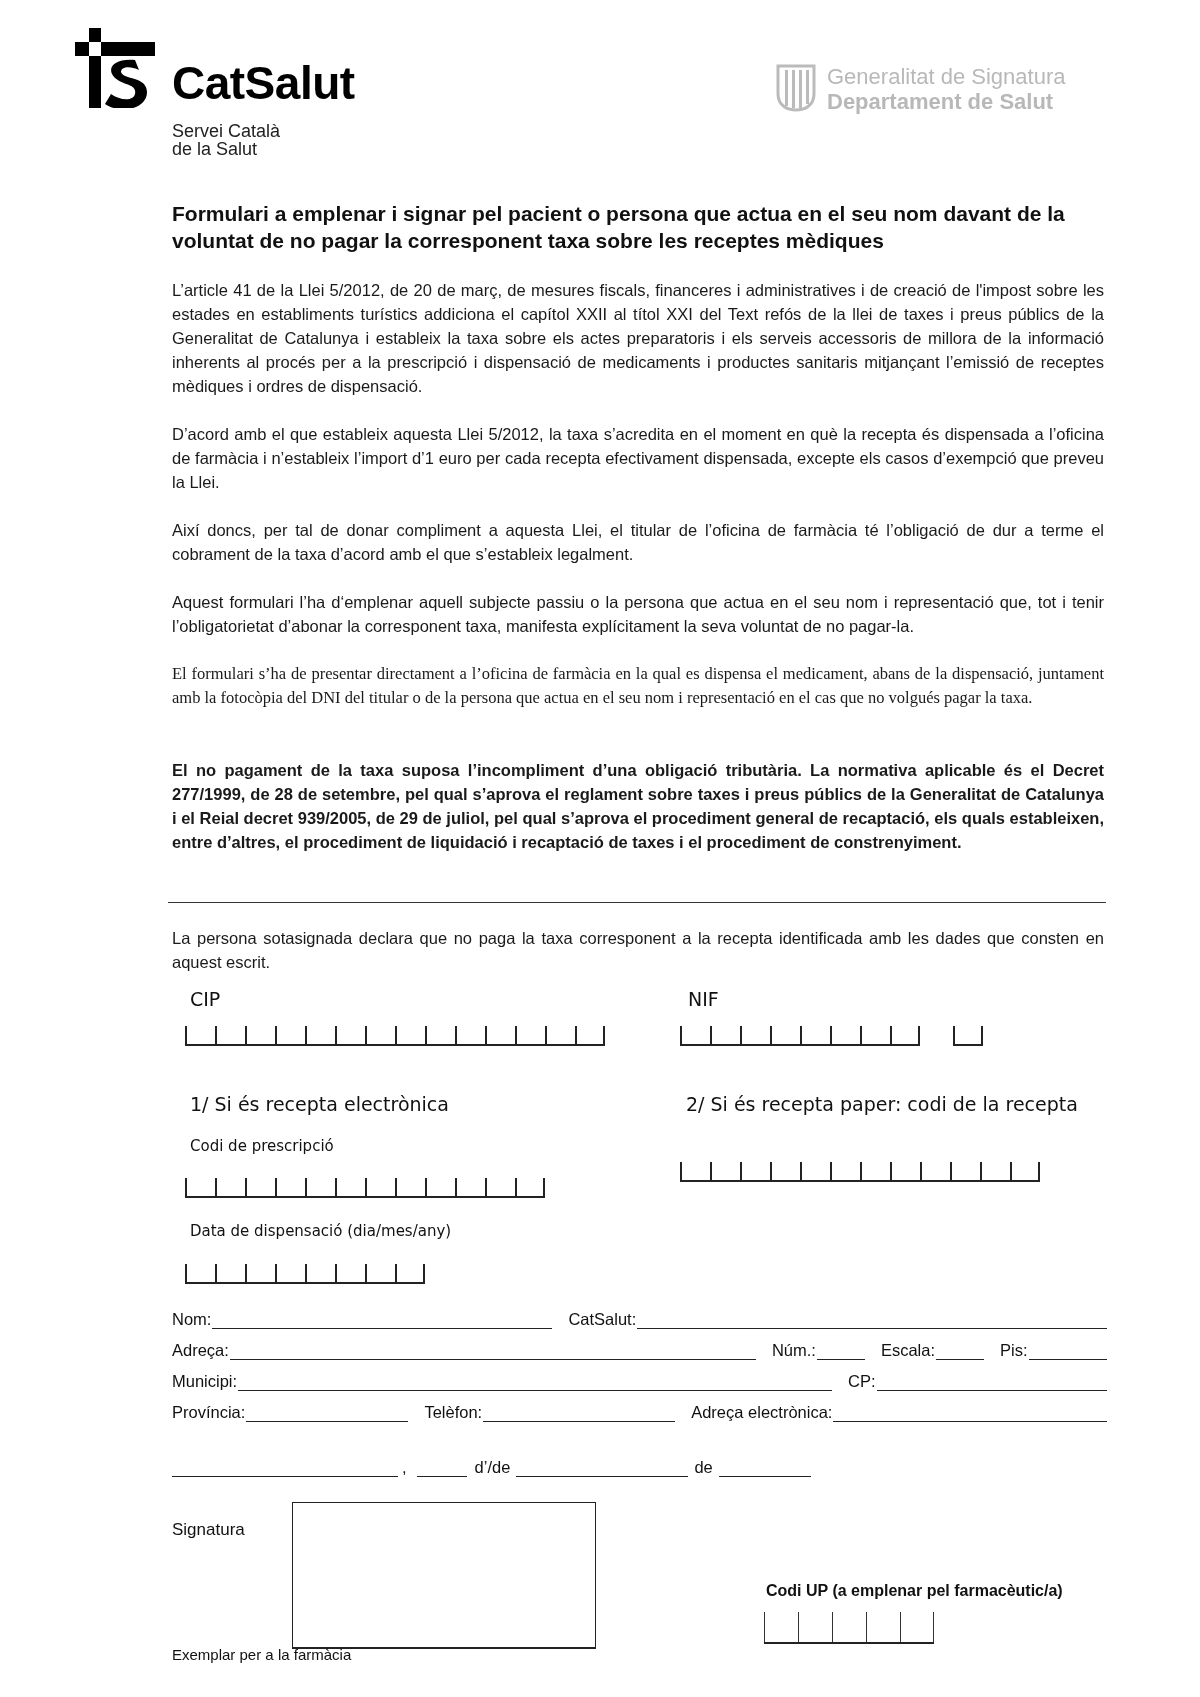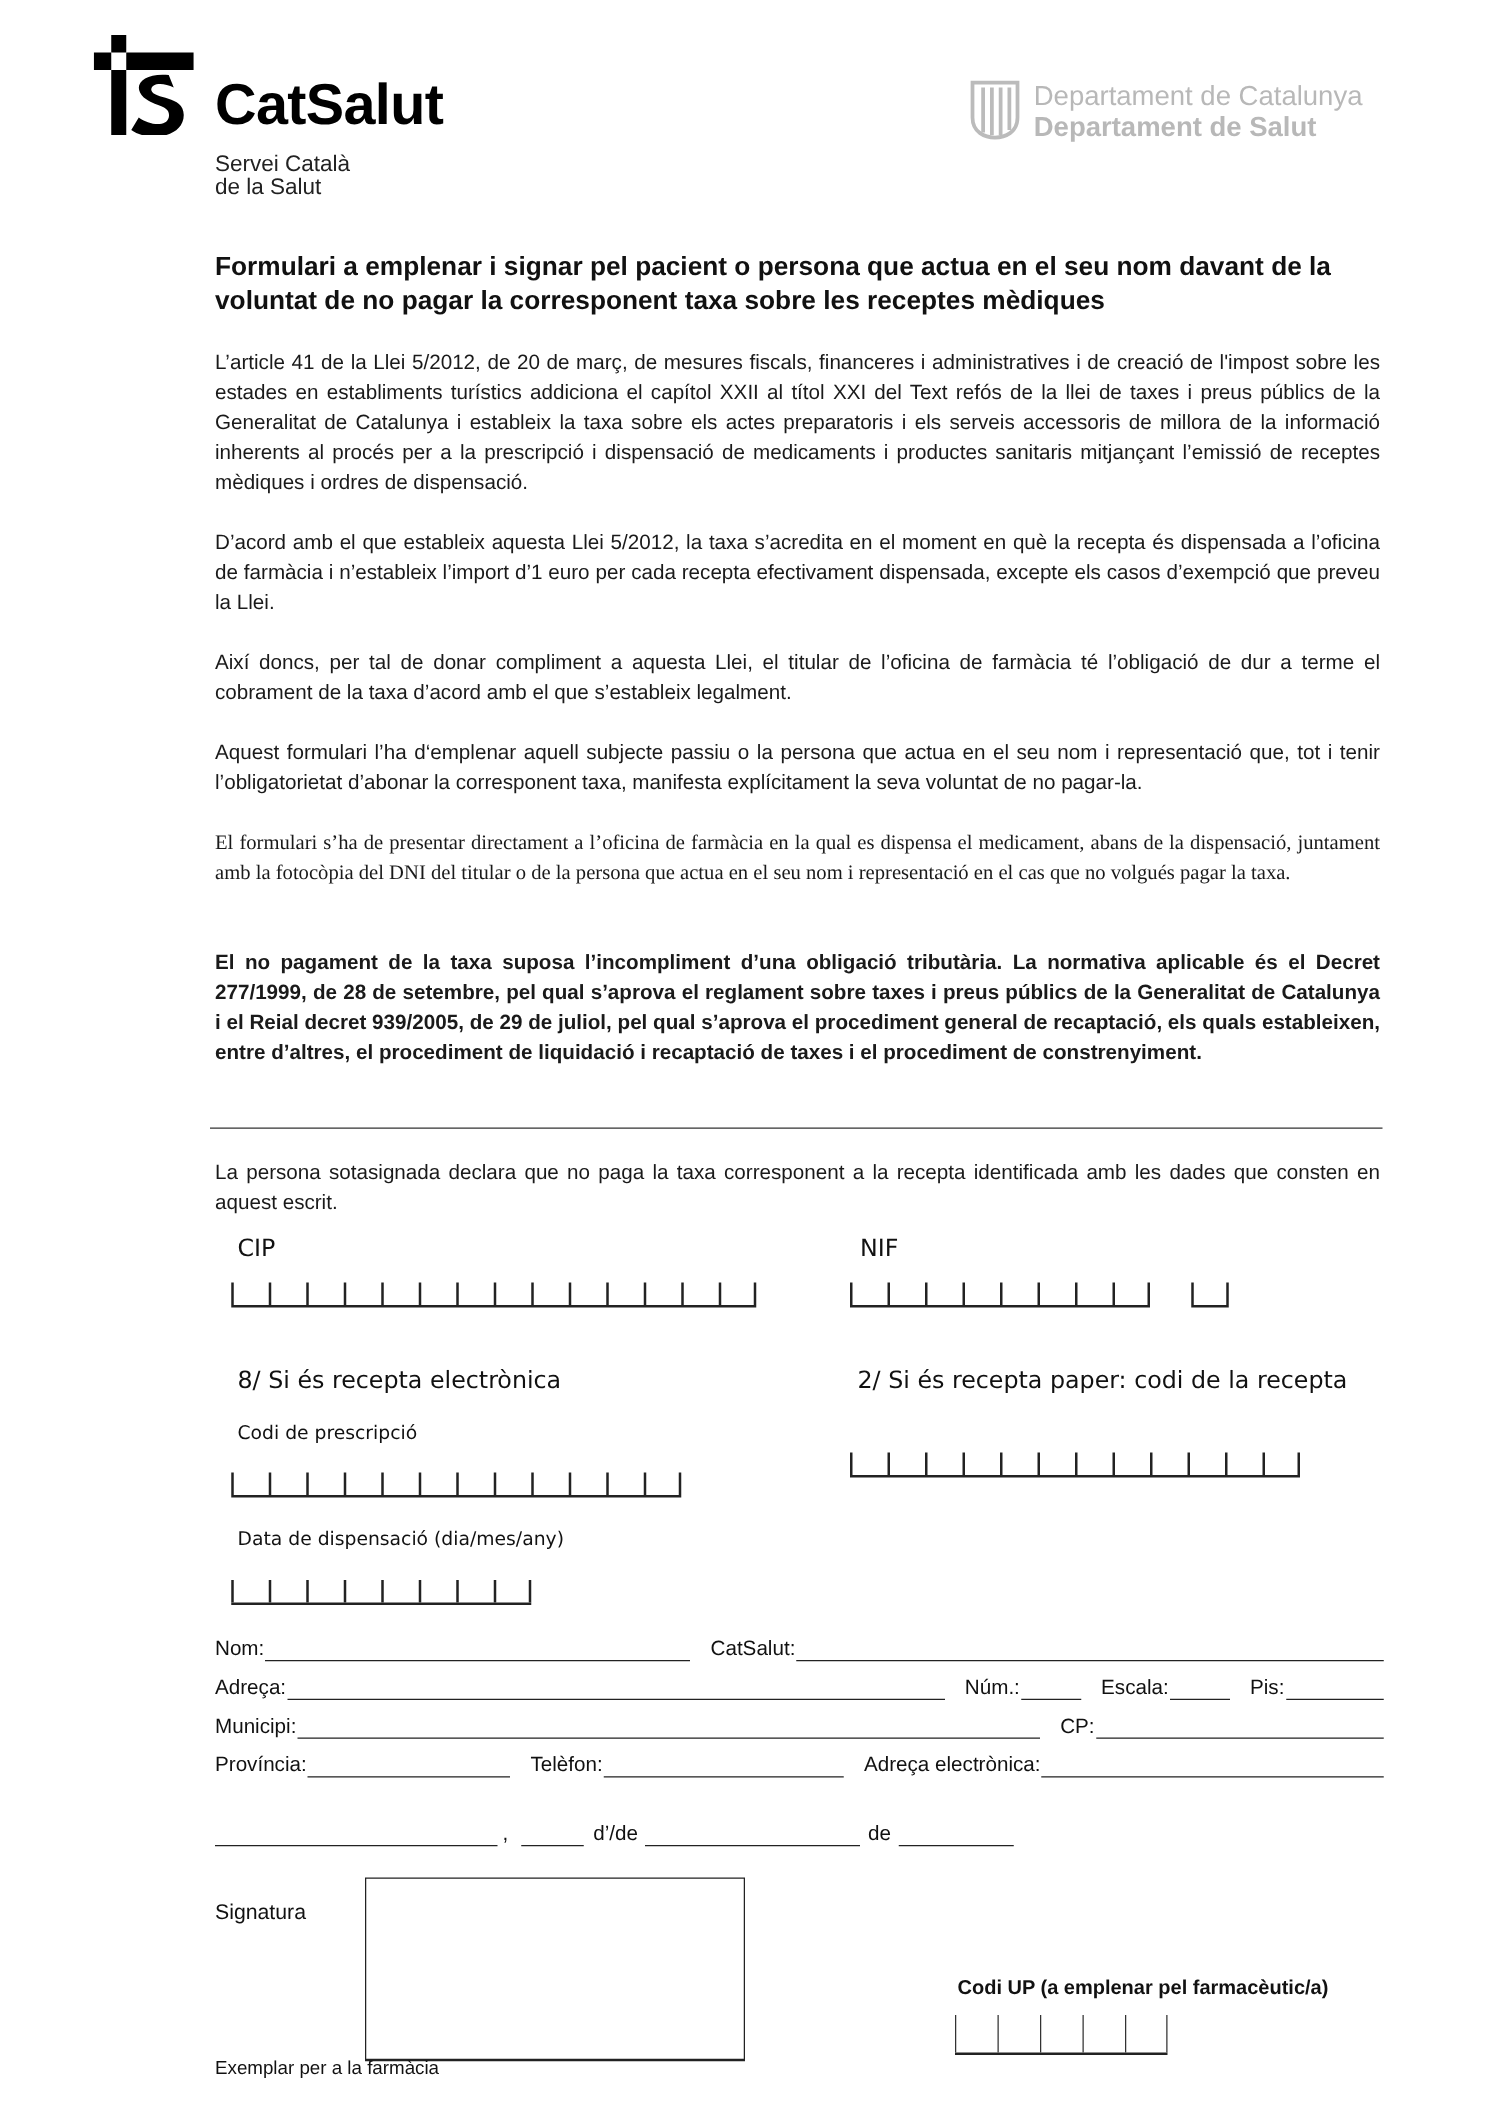--- a/index.html
+++ b/index.html
@@ -47,21 +47,21 @@
   <div>de la Salut</div>
 </div>
 
 <svg class="abs gen-mark" viewBox="0 0 40 48">
   <path d="M2 2 H38 V30 C38 42 28 46 20 46 C12 46 2 42 2 30 Z" fill="none" stroke="#bbb" stroke-width="3"></path>
   <rect x="9" y="6" width="3" height="36" fill="#bbb"></rect>
   <rect x="16" y="6" width="3" height="38" fill="#bbb"></rect>
   <rect x="23" y="6" width="3" height="38" fill="#bbb"></rect>
   <rect x="30" y="6" width="3" height="34" fill="#bbb"></rect>
 </svg>
-<div class="abs gen-line1">Departament de Catalunya</div>
+<div class="abs gen-line1">Generalitat de Signatura</div>
 <div class="abs gen-line2">Departament de Salut</div>
 
 <div class="abs title">Formulari a emplenar i signar pel pacient o persona que actua en el seu nom davant de la voluntat de no pagar la corresponent taxa sobre les receptes mèdiques</div>
 
 <div class="abs para" style="top:278px;">L’article 41 de la Llei 5/2012, de 20 de març, de mesures fiscals, financeres i administratives i de creació de l'impost sobre les estades en establiments turístics addiciona el capítol XXII al títol XXI del Text refós de la llei de taxes i preus públics de la Generalitat de Catalunya i estableix la taxa sobre els actes preparatoris i els serveis accessoris de millora de la informació inherents al procés per a la prescripció i dispensació de medicaments i productes sanitaris mitjançant l’emissió de receptes mèdiques i ordres de dispensació.</div>
 <div class="abs para" style="top:422px;">D’acord amb el que estableix aquesta Llei 5/2012, la taxa s’acredita en el moment en què la recepta és dispensada a l’oficina de farmàcia i n’estableix l’import d’1 euro per cada recepta efectivament dispensada, excepte els casos d’exempció que preveu la Llei.</div>
 <div class="abs para" style="top:518px;">Així doncs, per tal de donar compliment a aquesta Llei, el titular de l’oficina de farmàcia té l’obligació de dur a terme el cobrament de la taxa d’acord amb el que s’estableix legalment.</div>
 <div class="abs para" style="top:590px;">Aquest formulari l’ha d‘emplenar aquell subjecte passiu o la persona que actua en el seu nom i representació que, tot i tenir l’obligatorietat d’abonar la corresponent taxa, manifesta explícitament la seva voluntat de no pagar-la.</div>
 <div class="abs para" style="top:662px;font-family:Liberation Serif, serif;">El formulari s’ha de presentar directament a l’oficina de farmàcia en la qual es dispensa el medicament, abans de la dispensació, juntament amb la fotocòpia del DNI del titular o de la persona que actua en el seu nom i representació en el cas que no volgués pagar la taxa.</div>
 <div class="abs para bold" style="top:758px;">El no pagament de la taxa suposa l’incompliment d’una obligació tributària. La normativa aplicable és el Decret 277/1999, de 28 de setembre, pel qual s’aprova el reglament sobre taxes i preus públics de la Generalitat de Catalunya i el Reial decret 939/2005, de 29 de juliol, pel qual s’aprova el procediment general de recaptació, els quals estableixen, entre d’altres, el procediment de liquidació i recaptació de taxes i el procediment de constrenyiment.</div>
@@ -96,21 +96,21 @@
     <span class="cell" style="width: 30px;"></span>
     <span class="cell" style="width: 30px;"></span>
     <span class="cell" style="width: 30px;"></span>
     <span class="cell" style="width: 30px;"></span>
     <span class="cell" style="width: 30px;"></span>
   </div>
 <div class="abs cells" style="left:953px; top:1026px;" id="nif-letter-cells">
     <span class="cell" style="width: 30px;"></span>
   </div>
 
-<div class="abs lbl-big" style="left:190px; top:1093px;">8/ Si és recepta electrònica</div>
+<div class="abs lbl-big" style="left:190px; top:1093px;">1/ Si és recepta electrònica</div>
 <div class="abs lbl-big" style="left:686px; top:1093px;">2/ Si és recepta paper: codi de la recepta</div>
 
 <div class="abs lbl-small" style="left:190px; top:1137px;">Codi de prescripció</div>
 <div class="abs cells" style="left:185px; top:1178px;" id="presc-cells">
     <span class="cell" style="width: 30px;"></span>
     <span class="cell" style="width: 30px;"></span>
     <span class="cell" style="width: 30px;"></span>
     <span class="cell" style="width: 30px;"></span>
     <span class="cell" style="width: 30px;"></span>
     <span class="cell" style="width: 30px;"></span>

